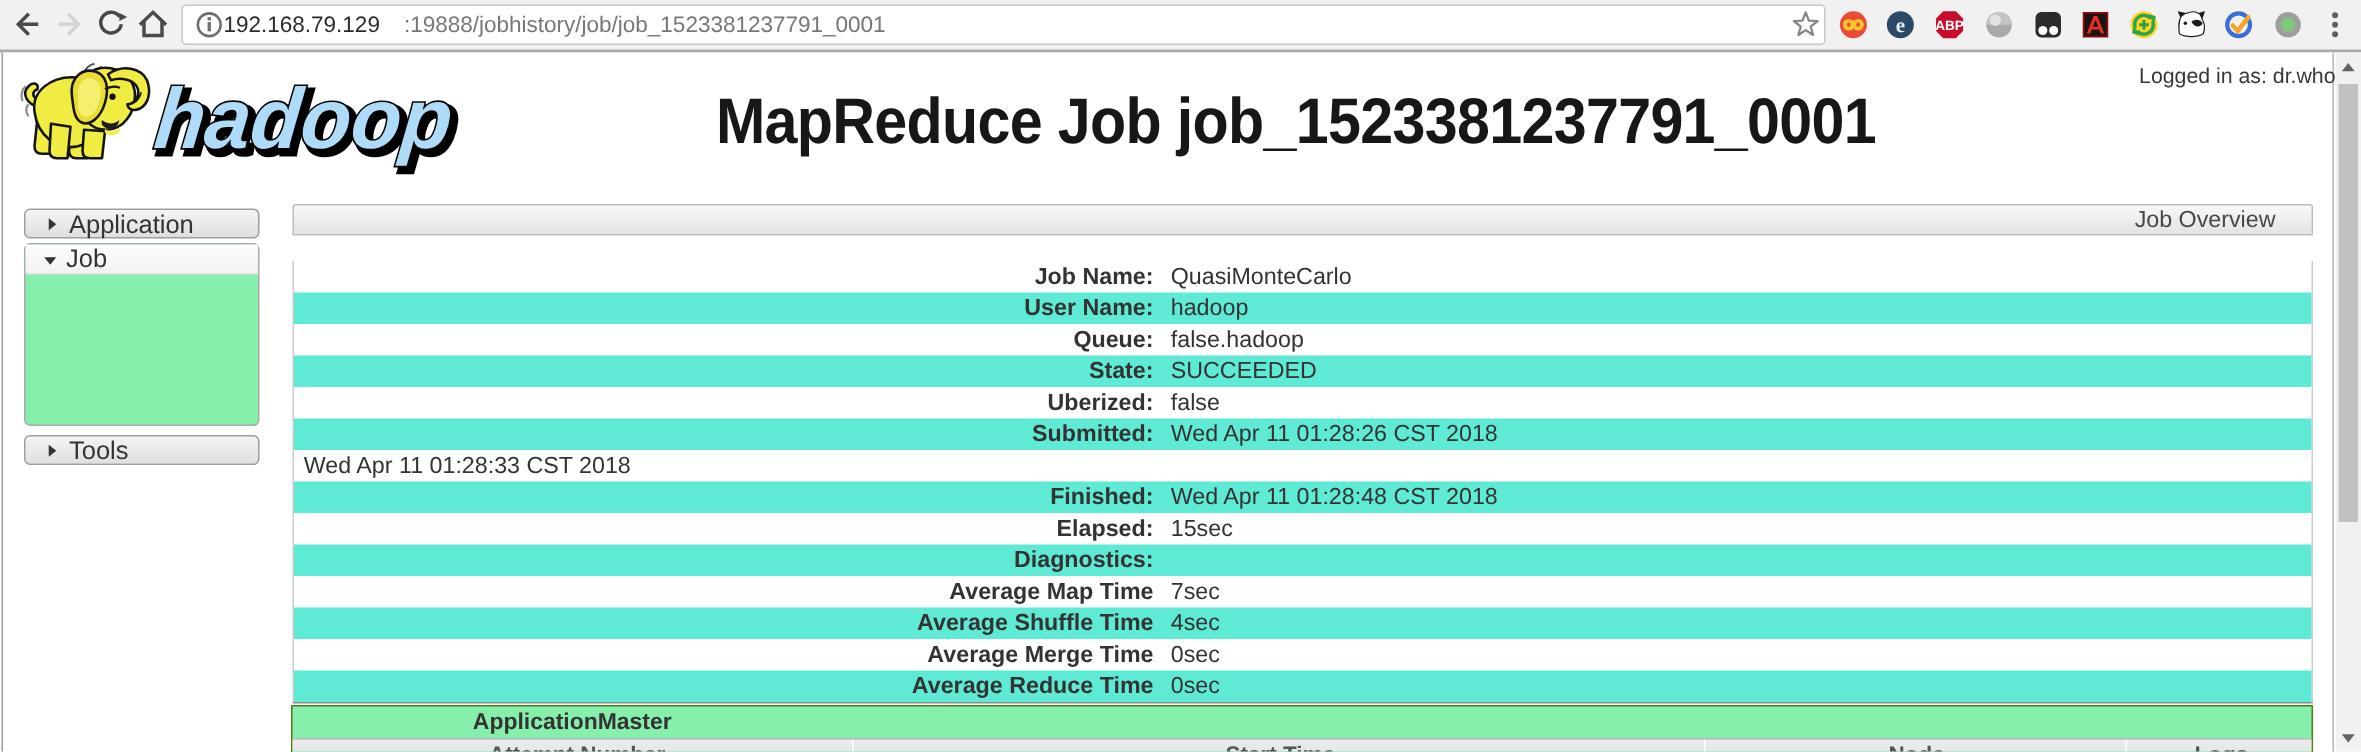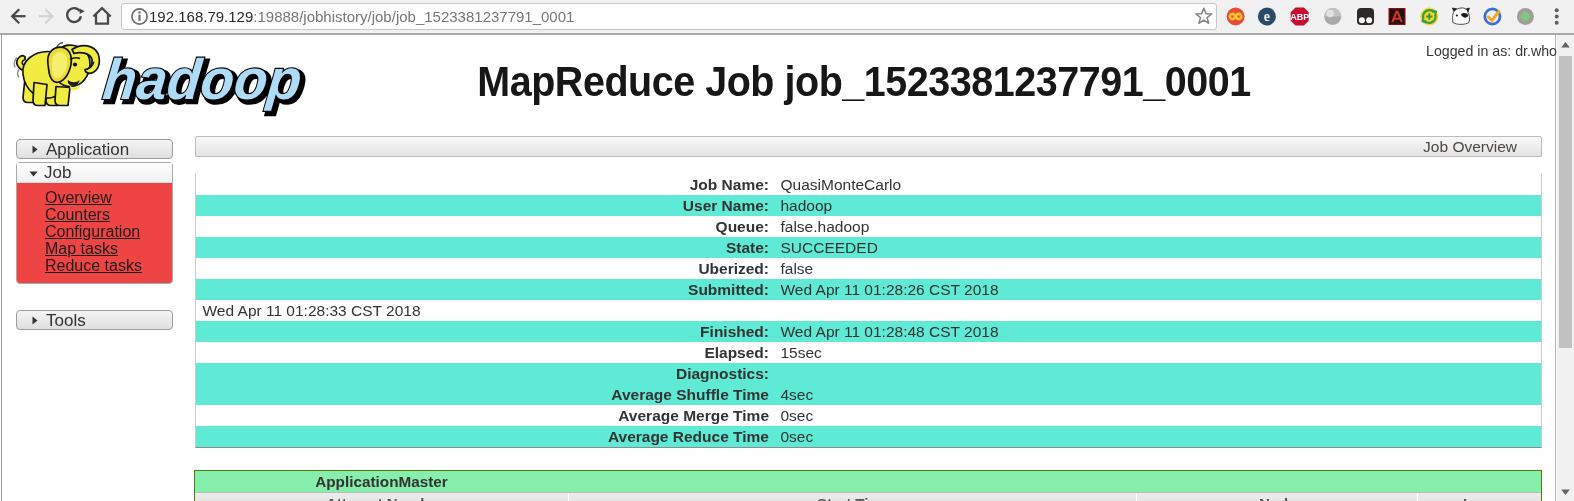--- a/index.html
+++ b/index.html
@@ -7,21 +7,21 @@
     font-family:"Liberation Sans", sans-serif; }
   .abs { position:absolute; }
 
   
   #toolbar { position:absolute; left:0; top:0; width:1574px; height:33px; background:#f1f1f1; }
   #divider { position:absolute; left:0; top:33px; width:1574px; height:2px; background:#a9a9a9; }
   #omnibox { position:absolute; left:121px; top:3px; width:1096px; height:27px;
     background:#fff; border:1px solid #c8c8c8; border-radius:3px; }
   .urltext { position:absolute; left:149px; top:0px; height:33px; line-height:33px;
     font-size:15px; color:#2b2b2b; white-space:pre; }
-  .urltext .grey { color:#777; }
+  .urltext .grey { color:#777;margin-left:16px; }
 
   
   #page { position:absolute; left:1px; top:35px; width:1555px; height:466px; background:#fff;
     border-left:1px solid #9b9b9b; }
   #pageright { position:absolute; left:1555px; top:35px; width:1px; height:466px; background:#b4b4b4; }
 
   
   #sbar { position:absolute; left:1557px; top:35px; width:17px; height:466px; background:#f1f1f1; }
   #sthumb { position:absolute; left:1559px; top:56px; width:13px; height:292px; background:#c1c1c1; }
 
@@ -31,21 +31,21 @@
     font-size:43px; font-weight:bold; color:#171717; letter-spacing:-0.5px;
     transform:translateX(-4.5px) scaleX(0.918); }
 
   
   .acchead { position:absolute; left:16px; width:157px; height:20px;
     border:1px solid #9d9d9d; border-radius:4px;
     background:linear-gradient(#f4f4f4, #dfdfdf);
     font-size:17px; color:#333; line-height:19px; }
   .acchead .tri, #jobhead .tri { display:inline-block; margin:0 8px 1px 15px; }
   #jobpanel { position:absolute; left:16px; top:162px; width:157px; height:122px;
-    border:1px solid #aaa; border-radius:4px; background:#ef4444; }
+    border:1px solid #aaa; border-radius:4px; background:#86efac; }
   #jobhead { height:20px; border-bottom:1px solid #e2e2e2;
     background:linear-gradient(#fdfdfd,#f2f2f2);
     font-size:17px; color:#333; line-height:19px; }
   #jobpanel ul { list-style:none; padding:7px 0 0 28px; }
   #jobpanel li { line-height:16.9px; }
   #jobpanel a { color:#1d1d1d; text-decoration:underline; font-size:16px; }
 
   
   #ovbox { position:absolute; left:195px; top:136px; width:1347px; }
   #ovhead { height:21px; border:1px solid #bdbdbd; border-radius:2px 2px 0 0;
@@ -231,29 +231,22 @@
 <div id="loggedin">Logged in as: dr.who</div>
 <h1>MapReduce Job job_1523381237791_0001</h1>
 
 <div class="acchead" style="top:139px;"><svg class="tri" width="6" height="9" viewBox="0 0 6 9">
       <polygon points="0.5,0.5 0.5,8.5 5.5,4.5" fill="#333"></polygon>
     </svg>Application</div>
 <div id="jobpanel">
   <div id="jobhead"><svg class="tri" style="margin:0 6px 1px 12px;" width="9" height="6" viewBox="0 0 9 6">
         <polygon points="0.5,0.5 8.5,0.5 4.5,5.5" fill="#333"></polygon>
       </svg>Job</div>
-  <ul>
-    <li><a>Overview</a></li>
-    <li><a>Counters</a></li>
-    <li><a>Configuration</a></li>
-    <li><a>Map tasks</a></li>
-    <li><a>Reduce tasks</a></li>
-  </ul>
 </div>
-<div class="acchead" style="top:290px;margin-top:20px;"><svg class="tri" width="6" height="9" viewBox="0 0 6 9">
+<div class="acchead" style="top:290px;"><svg class="tri" width="6" height="9" viewBox="0 0 6 9">
       <polygon points="0.5,0.5 0.5,8.5 5.5,4.5" fill="#333"></polygon>
     </svg>Tools</div>
 
 <div id="ovbox">
   <div id="ovhead">Job Overview</div>
   <div id="ovrows">
     <div class="row">
         <div class="th1">Job Name:</div>
         <div class="td1">QuasiMonteCarlo</div>
       </div>
@@ -284,20 +277,24 @@
         <div class="th1">Finished:</div>
         <div class="td1">Wed Apr 11 01:28:48 CST 2018</div>
       </div>
     <div class="row">
         <div class="th1">Elapsed:</div>
         <div class="td1">15sec</div>
       </div>
     <div class="row odd">
         <div class="th1">Diagnostics:</div>
         <div class="td1"></div>
+      </div>
+    <div class="row">
+        <div class="th1">Average Map Time</div>
+        <div class="td1">7sec</div>
       </div>
     <div class="row odd">
         <div class="th1">Average Shuffle Time</div>
         <div class="td1">4sec</div>
       </div>
     <div class="row">
         <div class="th1">Average Merge Time</div>
         <div class="td1">0sec</div>
       </div>
     <div class="row odd">

